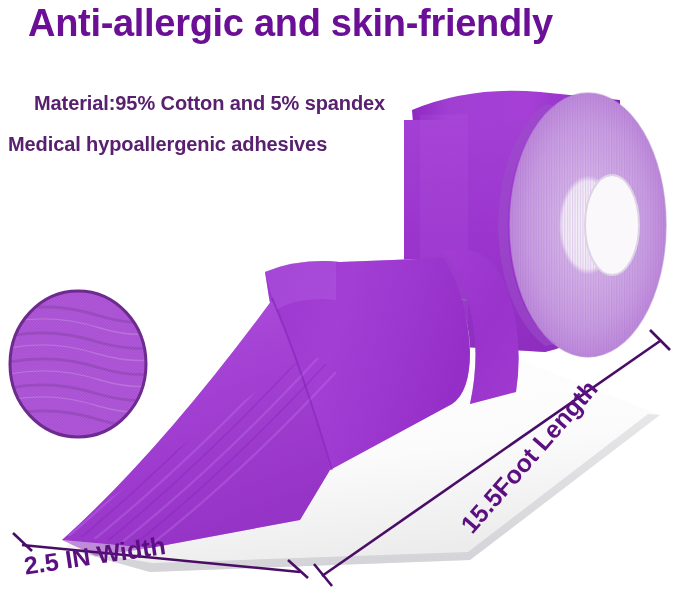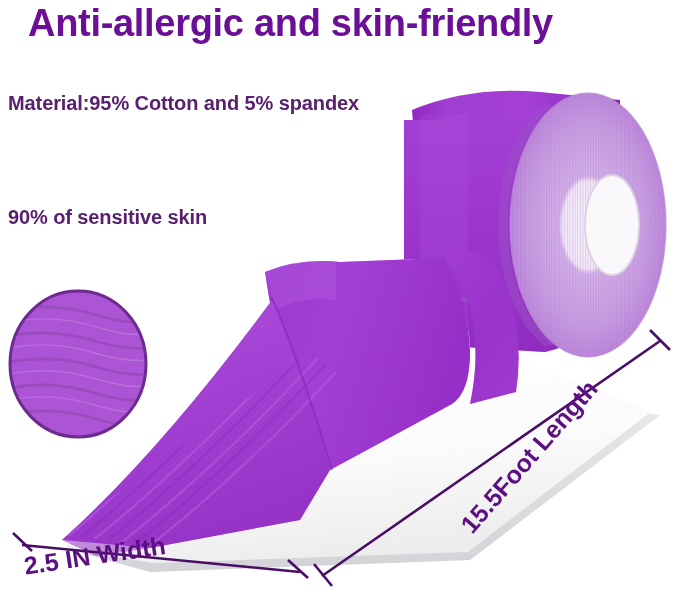--- a/index.html
+++ b/index.html
@@ -34,21 +34,21 @@
   }
   .feature-line {
     position: absolute;
     left: 8px;
     font-size: 20px;
     font-weight: bold;
     color: #58206f;
     white-space: nowrap;
     letter-spacing: -0.1px;
   }
-  .fl0 { top: 92px; }
+  .fl0 { top: 92px; margin-left: 26px; }
   .fl1 { top: 133px; }
   .fl2 { top: 172px; }
   .fl3 { top: 206px; }
 
   
   #scene {
     position: absolute;
     inset: 0;
   }
   #scene svg {
@@ -80,21 +80,21 @@
   }
 </style>
 </head>
 <body>
 
 <div id="stage">
 
   <div id="headline">Anti-allergic and skin-friendly</div>
 
   <div class="feature-line fl0">Material:95% Cotton and 5% spandex</div>
-  <div class="feature-line fl3">90% of sensitive skin</div>
+  <div class="feature-line fl1">Medical hypoallergenic adhesives</div>
 
   <div id="scene">
     <svg width="679" height="615" viewBox="0 0 679 615" xmlns="http://www.w3.org/2000/svg">
       <defs>
 
         <pattern id="weave" width="3" height="3" patternUnits="userSpaceOnUse">
           <rect width="3" height="3" fill="#9c36cf"></rect>
           <path d="M0 0 L3 3" stroke="#a84ad6" stroke-width="0.7" opacity="0.55"></path>
           <path d="M3 0 L0 3" stroke="#8c28bd" stroke-width="0.5" opacity="0.4"></path>
         </pattern>

